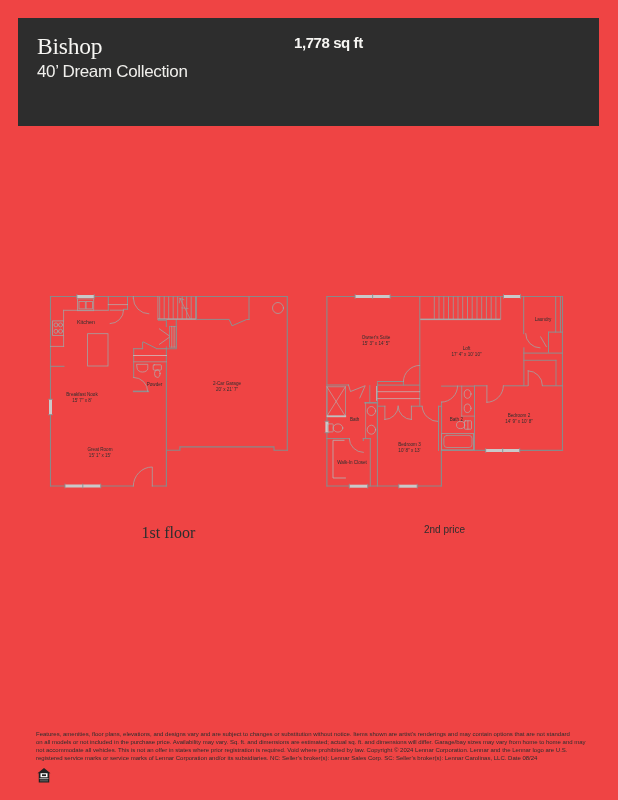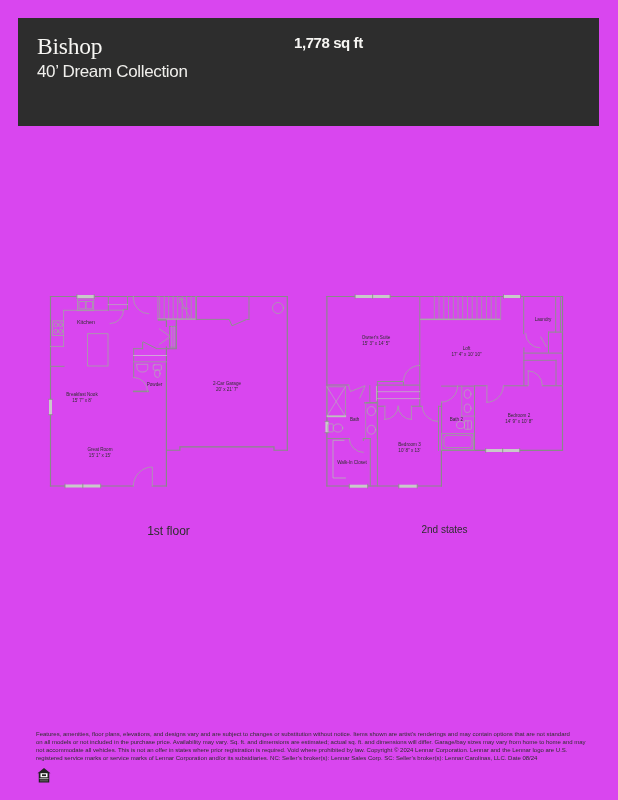--- a/index.html
+++ b/index.html
@@ -1,17 +1,17 @@
 <!DOCTYPE html>
 <html><head>
 <meta charset="utf-8">
 <style>
   html,body{margin:0;padding:0;background:#ffffff;}
   *{-webkit-font-smoothing:antialiased;}
-  #page{position:relative;width:618px;height:800px;background:#d946ef;overflow:hidden;
+  #page{position:relative;width:618px;height:800px;background:#ef4444;overflow:hidden;
         font-family:"Liberation Sans",sans-serif;}
   .abs{position:absolute;}
 </style>
 </head>
 <body>
 <div id="page">
 
   <div class="abs" style="left:18px;top:18px;width:581px;height:108px;background:#2d2d2d;"></div>
 
   <div class="abs" style="left:37px;top:35px;color:#f7f6f3;font-family:'Liberation Serif',serif;font-size:23.5px;line-height:1;letter-spacing:-0.2px;">Bishop</div>
@@ -308,23 +308,23 @@
 
     <text x="409.5" y="446" font-size="4.6" fill="#2f2f2f" text-anchor="middle">Bedroom 3</text>
     <text x="409.5" y="451.8" font-size="4.6" fill="#2f2f2f" text-anchor="middle">10’ 8” x 13’</text>
 
     <text x="456.3" y="420.9" font-size="4.6" fill="#2f2f2f" text-anchor="middle">Bath 2</text>
 
     <text x="519" y="417" font-size="4.6" fill="#2f2f2f" text-anchor="middle">Bedroom 2</text>
     <text x="519" y="422.8" font-size="4.6" fill="#2f2f2f" text-anchor="middle">14’ 9” x 10’ 8”</text>
   </svg>
 
-  <div class="abs" style="left:120px;top:524px;width:97px;text-align:center;color:#2e2e2e;font-size:12px;">1st floor</div>
-
-  <div class="abs" style="left:396px;top:524px;width:97px;text-align:center;color:#2e2e2e;font-size:10px;">2nd states</div>
+  <div class="abs" style="left:120px;top:524px;width:97px;text-align:center;color:#2e2e2e;font-size:16px;font-family:Liberation Serif, serif;">1st floor</div>
+
+  <div class="abs" style="left:396px;top:524px;width:97px;text-align:center;color:#2e2e2e;font-size:10px;">2nd price</div>
 
   <div id="legal" class="abs" style="left:36px;top:731.4px;color:#2e2e2e;font-size:6px;line-height:7.9px;white-space:nowrap;">
     <div>Features, amenities, floor plans, elevations, and designs vary and are subject to changes or substitution without notice. Items shown are artist’s renderings and may contain options that are not standard</div>
     <div>on all models or not included in the purchase price. Availability may vary. Sq. ft. and dimensions are estimated; actual sq. ft. and dimensions will differ. Garage/bay sizes may vary from home to home and may</div>
     <div>not accommodate all vehicles. This is not an offer in states where prior registration is required. Void where prohibited by law. Copyright © 2024 Lennar Corporation. Lennar and the Lennar logo are U.S.</div>
     <div>registered service marks or service marks of Lennar Corporation and/or its subsidiaries. NC: Seller’s broker(s): Lennar Sales Corp. SC: Seller’s broker(s): Lennar Carolinas, LLC. Date 08/24</div>
   </div>
 
   <svg class="abs" style="left:36.5px;top:767.5px;" width="14" height="15" viewBox="0 0 28 30">
     <path d="M14 0 L27 10.5 L24.5 10.5 L24.5 29 L3.5 29 L3.5 10.5 L1 10.5 Z" fill="#222222"></path>

